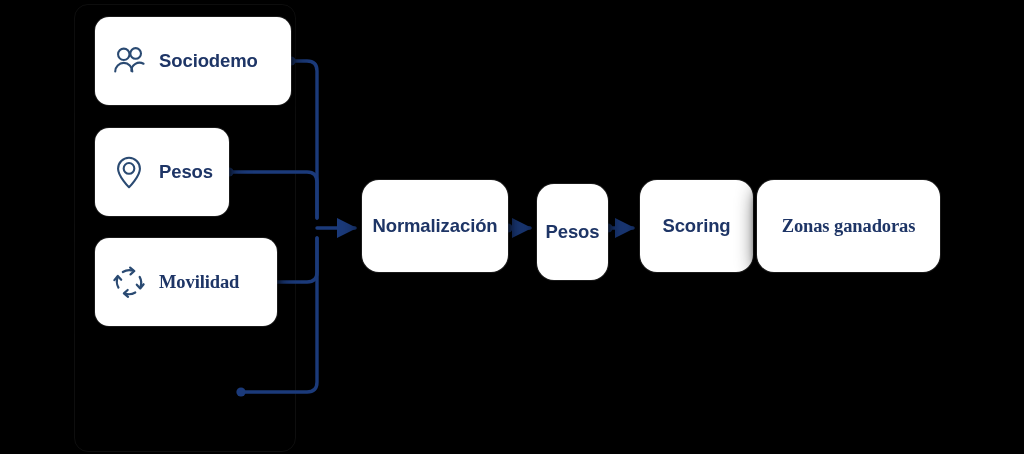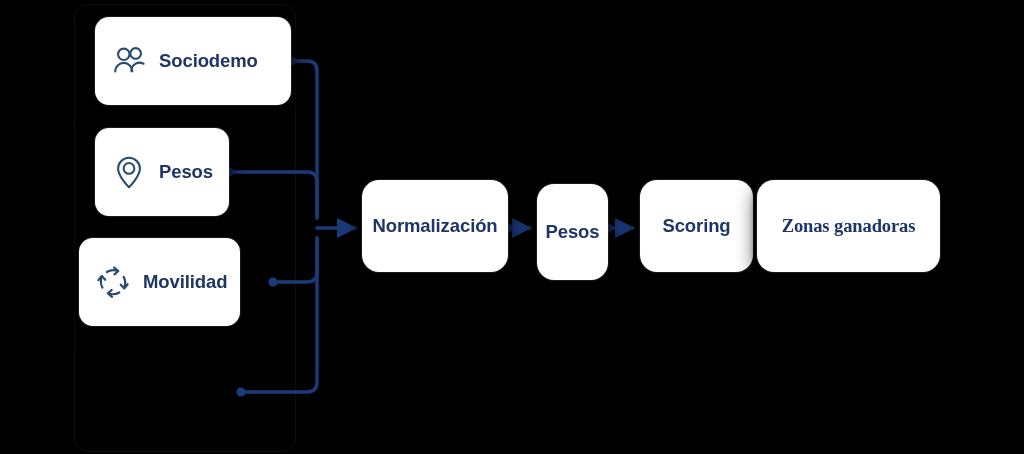--- a/index.html
+++ b/index.html
@@ -84,21 +84,21 @@
   }
   .node-icon svg {
     display: block;
     width: 38px;
     height: 38px;
   }
 
   
   #n-sociodemo { left: 95px;  top: 17px;  width: 196px; height: 88px; }
   #n-pois      { left: 95px;  top: 128px; width: 134px; height: 88px; }
-  #n-movilidad { left: 79px;  top: 238px; width: 161px; height: 88px; }
+  #n-movilidad { left: 95px;  top: 238px; width: 182px; height: 88px; font-family: Liberation Serif, serif; }
   #n-oferta    { left: 95px;  top: 348px; width: 146px; height: 88px; }
 
   
   #n-normalizacion { left: 362px; top: 180px; width: 146px; height: 92px; }
   #n-pesos         { left: 537px; top: 184px; width: 71px;  height: 96px; }
   #n-scoring       { left: 640px; top: 180px; width: 113px;  height: 92px; }
   #n-zonas         { left: 757px; top: 180px; width: 183px; height: 92px; font-family: Liberation Serif, serif; }
 </style>
 </head>
 <body>

